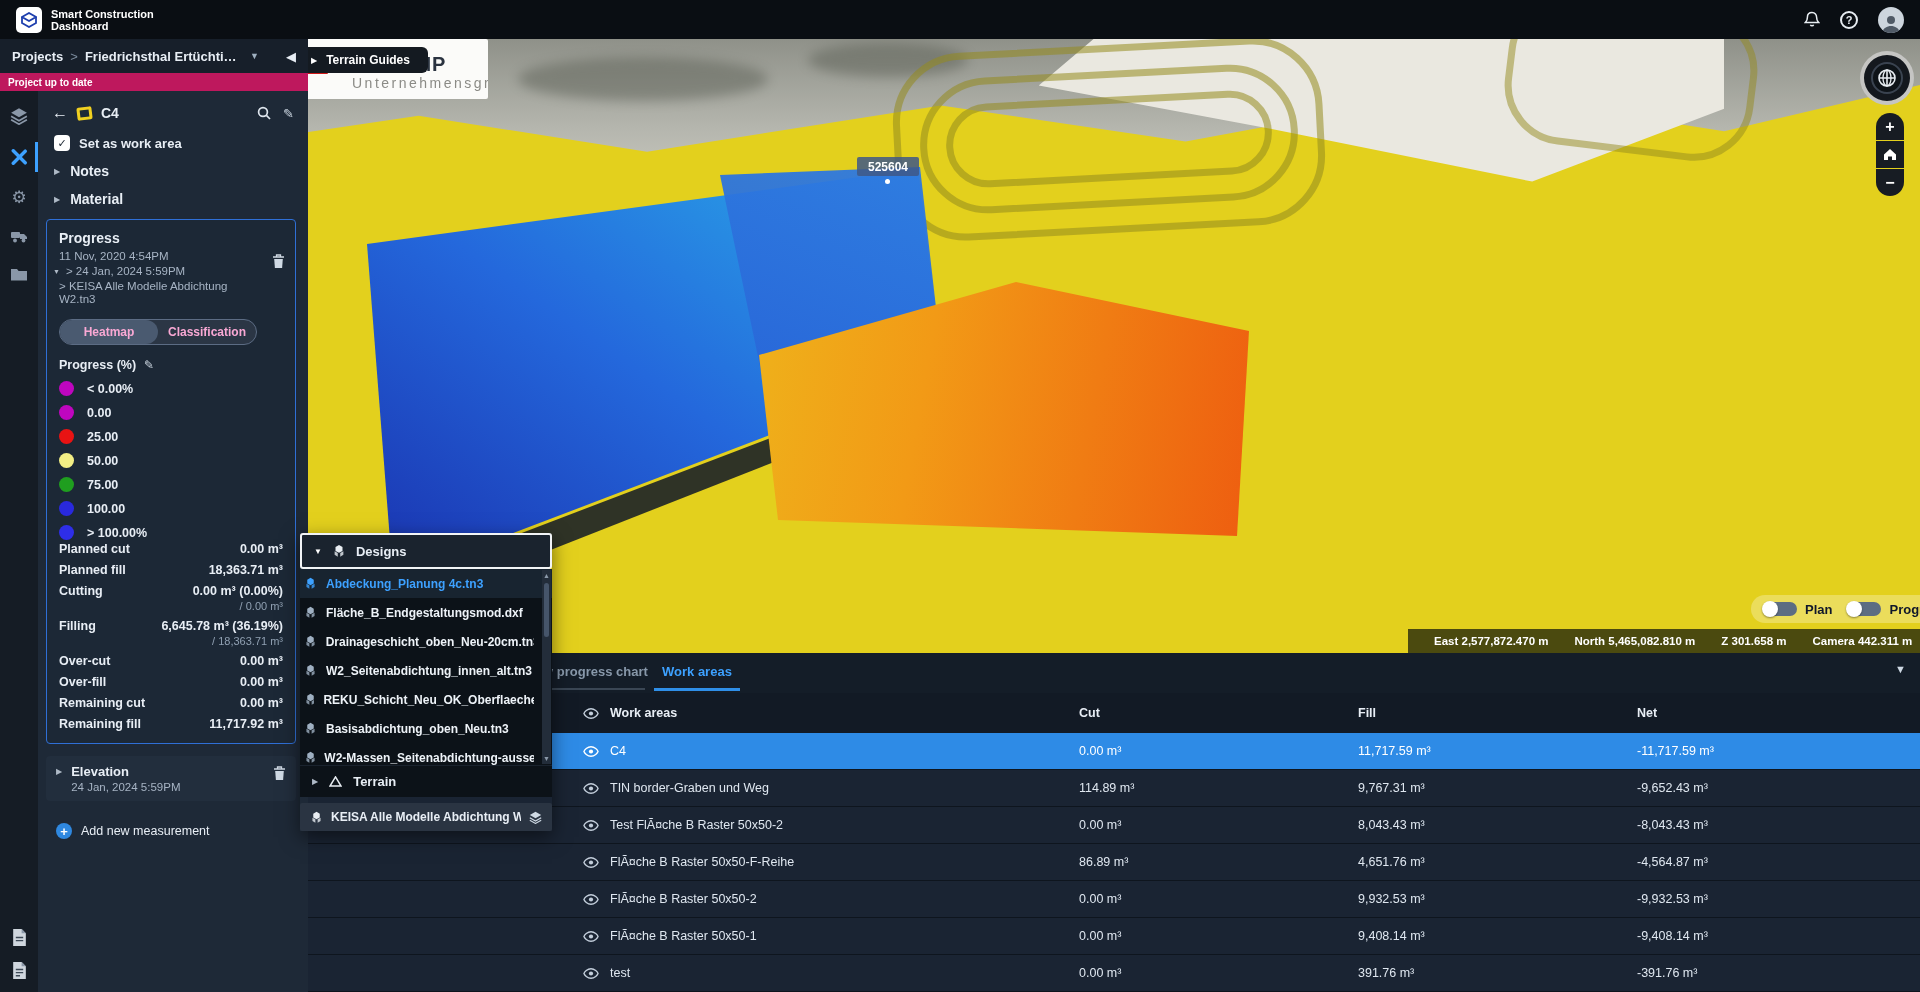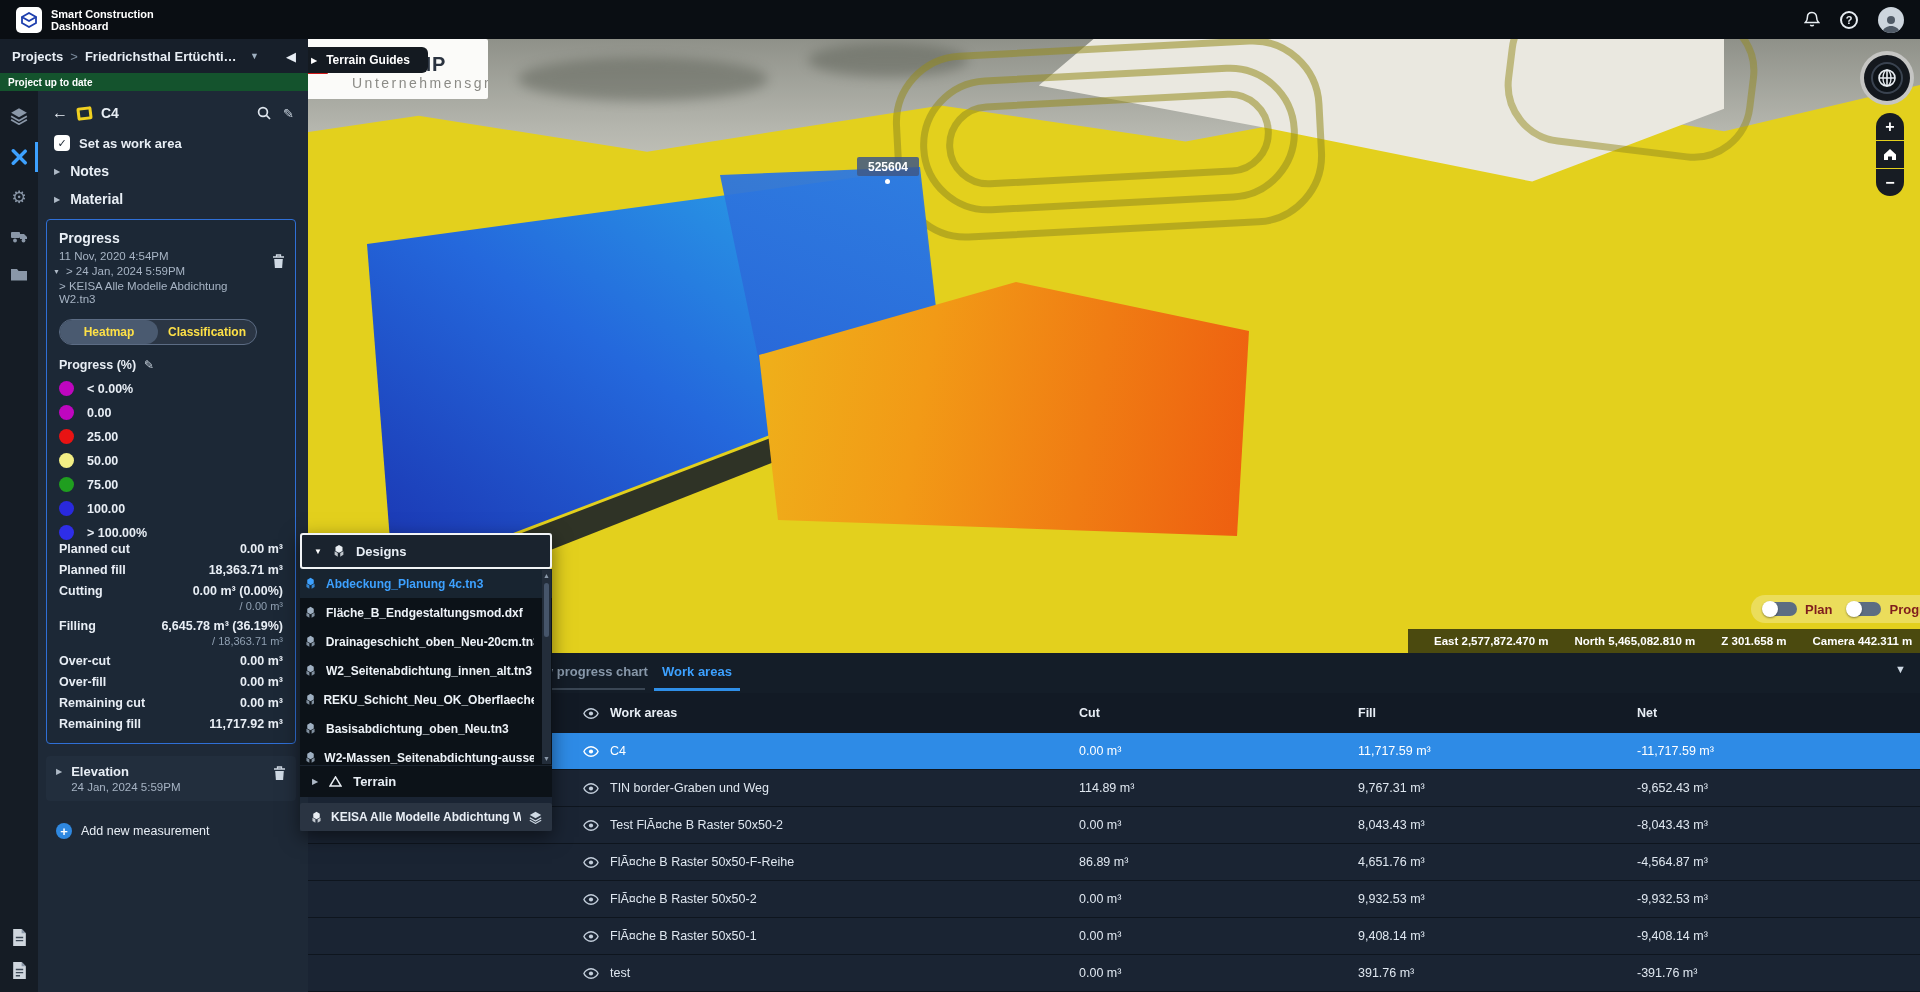--- a/index.html
+++ b/index.html
@@ -18,21 +18,21 @@
   .help-badge{width:18px;height:18px;border:2px solid #e8edf2;border-radius:50%;display:flex;align-items:center;justify-content:center;font-size:11px;font-weight:bold;color:#e8edf2;}
   .avatar{width:26px;height:26px;border-radius:50%;background:#cdd5dd;display:flex;align-items:flex-end;justify-content:center;overflow:hidden;}
 
   
   .sidebar{position:absolute;left:0;top:39px;width:308px;bottom:0;background:#1e2937;z-index:40;display:flex;flex-direction:column;}
   .breadcrumb{height:34px;background:#171f2a;display:flex;align-items:center;gap:7px;padding:0 12px;font-weight:bold;font-size:13px;}
   .bc-sep{color:#7b8b9d;font-weight:normal;}
   .bc-project{max-width:158px;white-space:nowrap;overflow:hidden;text-overflow:ellipsis;}
   .bc-caret{color:#9fb0c0;font-size:9px;}
   .bc-collapse{margin-left:auto;color:#e8eef5;font-size:13px;cursor:pointer;}
-  .banner{height:18px;background:#14532d;color:#fff;font-size:10px;font-weight:bold;display:flex;align-items:center;padding:0 8px;}
+  .banner{height:18px;background:#be185d;color:#fff;font-size:10px;font-weight:bold;display:flex;align-items:center;padding:0 8px;}
   .side-body{flex:1;display:flex;min-height:0;}
   .rail{width:38px;background:#151c25;display:flex;flex-direction:column;align-items:center;padding-top:16px;gap:23px;}
   .rail-item{position:relative;width:100%;display:flex;justify-content:center;color:#8a97a8;}
   .rail-item.active{color:#3da1ff;}
   .rail-item.active::after{content:"";position:absolute;right:0;top:-6px;bottom:-6px;width:3px;background:#3da1ff;}
   .rail-bottom{margin-top:auto;display:flex;flex-direction:column;gap:14px;padding-bottom:12px;color:#cfd6de;}
   .panel{flex:1;position:relative;padding:0 10px 0 6px;}
 
   .c4-row{display:flex;align-items:center;gap:9px;margin:13px 4px 0 8px;}
   .poly-icon{width:15px;height:13px;border:3px solid #f0d020;border-radius:2px;transform:rotate(-7deg);}
@@ -44,21 +44,21 @@
   .tree-row{display:flex;align-items:center;gap:10px;margin:12px 4px 0 10px;font-weight:bold;font-size:14px;}
   .tri{color:#aeb9c6;font-size:8px;}
 
   .prog-card{position:relative;margin:12px 2px 0 2px;border:1px solid #2f6fd6;border-radius:4px;background:#1c2836;padding:10px 12px 12px;}
   .card-title{font-size:14px;font-weight:bold;}
   .card-date{font-size:11.5px;color:#a7b4c4;margin-top:4px;}
   .date-row{display:flex;align-items:center;gap:6px;margin-top:3px;margin-left:-6px;}
   .trash-btn{position:absolute;right:10px;top:34px;color:#cfd9e4;cursor:pointer;}
   .design-line{font-size:11.5px;color:#a7b4c4;margin-top:3px;}
   .seg{margin-top:14px;width:198px;height:26px;border:1px solid #5c6c84;border-radius:14px;background:#2b3645;display:flex;overflow:hidden;}
-  .seg > div{flex:1;display:flex;align-items:center;justify-content:center;font-size:12px;font-weight:bold;color:#fde047;cursor:pointer;}
+  .seg > div{flex:1;display:flex;align-items:center;justify-content:center;font-size:12px;font-weight:bold;color:#f9a8d4;cursor:pointer;}
   .seg .on{background:#4a5a70;border-radius:13px;}
   .legend-hdr{margin-top:13px;display:flex;align-items:center;gap:8px;font-size:12.5px;font-weight:bold;}
   .pencil{color:#cfd9e4;font-size:13px;cursor:pointer;}
   .legend{margin-top:9px;display:flex;flex-direction:column;gap:9px;}
   .legend-item{display:flex;align-items:center;gap:13px;}
   .swatch{width:15px;height:15px;border-radius:50%;}
   .legend-label{font-size:12.5px;font-weight:bold;}
   .metrics{margin-top:2px;display:flex;flex-direction:column;gap:7px;}
   .metric-row{display:flex;justify-content:space-between;align-items:flex-start;}
   .metric-label{font-size:12.5px;font-weight:bold;}
@@ -95,21 +95,21 @@
   .tg-label{font-size:12px;font-weight:bold;color:#fff;}
   .logo-card{position:absolute;left:6px;top:0;width:194px;height:60px;background:#fbfbf9;border-radius:2px;z-index:4;overflow:hidden;}
   .hk-mark{position:absolute;left:12px;top:16px;width:0;height:0;border-left:11px solid transparent;border-right:11px solid transparent;border-bottom:19px solid #d01818;}
   .hk-text{position:absolute;left:40px;top:14px;font-size:20px;font-weight:bold;color:#2a3340;letter-spacing:1px;}
   .hk-sub{position:absolute;left:42px;bottom:8px;font-size:14px;color:#8b8b86;letter-spacing:2.5px;margin-left:16px;}
 
   .toggles{position:absolute;left:1463px;top:556px;height:28px;display:flex;align-items:center;gap:15px;padding:0 12px;background:rgba(255,255,255,.28);border-radius:15px;}
   .toggle{display:flex;align-items:center;gap:8px;cursor:pointer;}
   .track{position:relative;width:34px;height:14px;background:#5d6d82;border-radius:7px;}
   .knob{position:absolute;left:-1px;top:-1px;width:16px;height:16px;background:#fff;border-radius:50%;box-shadow:0 1px 2px rgba(0,0,0,.4);}
-  .tg-text{font-size:13px;font-weight:bold;color:#7f1d1d;}
+  .tg-text{font-size:13px;font-weight:bold;color:#0f172a;}
 
   .coords{position:absolute;left:1120px;right:0;top:590px;height:24px;background:rgba(42,44,12,.82);display:flex;align-items:center;gap:26px;padding:0 14px 0 26px;color:#fff;font-size:11.5px;font-weight:bold;white-space:nowrap;}
 
   .navball{position:absolute;left:1572px;top:12px;width:54px;height:54px;border-radius:50%;background:#14181e;border:4px solid rgba(228,228,224,.85);display:flex;align-items:center;justify-content:center;cursor:pointer;}
   .navball-inner{width:32px;height:32px;border-radius:50%;background:#0e1318;border:2px solid #3a4350;display:flex;align-items:center;justify-content:center;}
   .zoom-pills{position:absolute;left:1588px;top:74px;width:28px;display:flex;flex-direction:column;gap:1px;}
   .pill{height:27px;background:#171c23;color:#fff;display:flex;align-items:center;justify-content:center;font-size:16px;font-weight:bold;cursor:pointer;}
   .pill:first-child{border-radius:14px 14px 0 0;}
   .pill:last-child{border-radius:0 0 14px 14px;}
 

